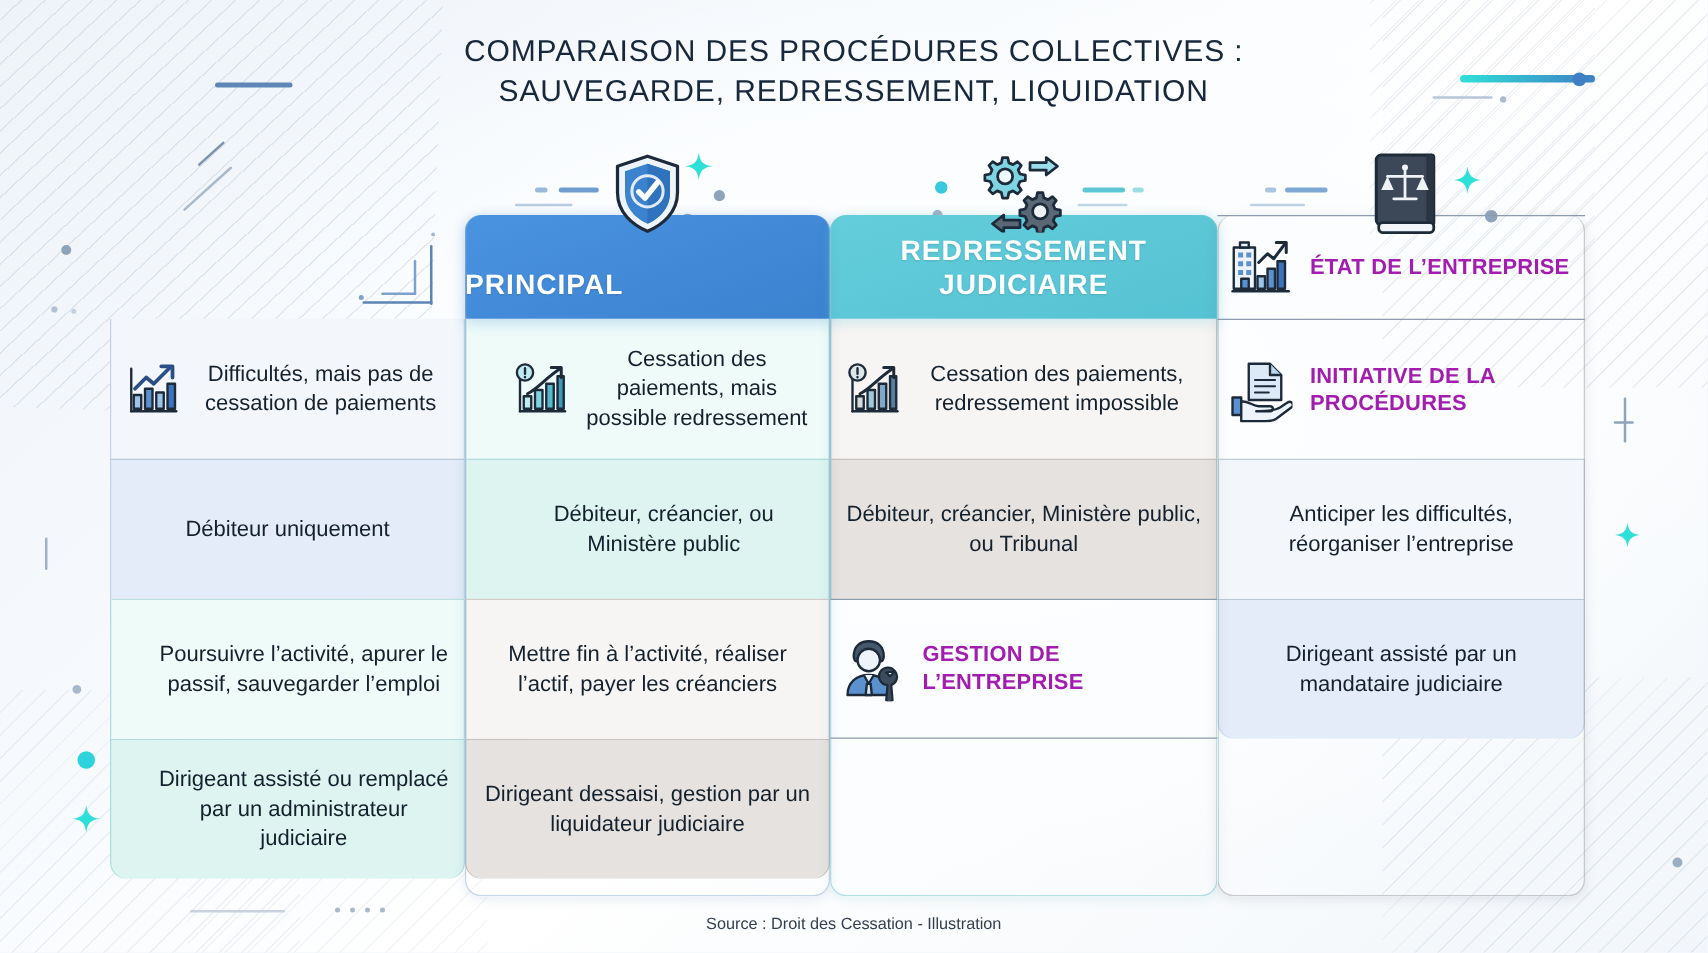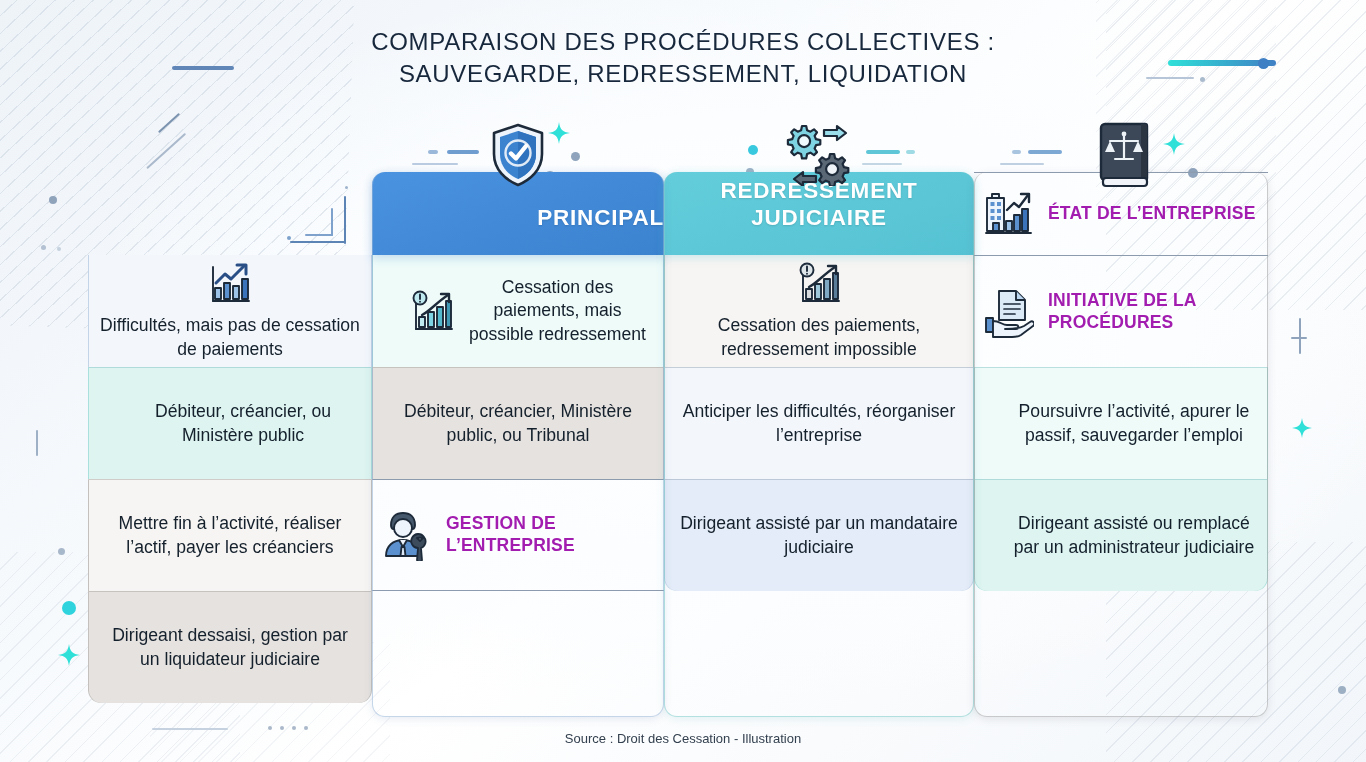--- a/index.html
+++ b/index.html
@@ -68,22 +68,22 @@
     display: grid;
     grid-template-columns: 284px 292px 310px 294px;
     grid-template-rows: 83px 112px 112px 112px 112px;
     width: 100%; height: 100%;
   }
 
   
   .col-head {
     border-radius: 13px 13px 0 0;
     display: flex; align-items: flex-end;
-    justify-content: flex-end;
-    padding-bottom: 24px;
+    justify-content: flex-start;
+    padding-bottom: 14px;
     position: relative;
     z-index: 3;
   }
   .col-head-text {
     color: #ffffff;
     font-size: 22.5px;
     font-weight: bold;
     letter-spacing: .8px;
     text-align: center;
     line-height: 1.17;
@@ -125,24 +125,24 @@
     color: #14202c;
     line-height: 1.33;
   }
   .cell-icon { width: 44px; height: 44px; flex: 0 0 44px; }
 
   
   .c1 { background: #f3f7fc; }
   .c1.alt { background: #e3ecf8; }
   .c2 { background: #eefbf9; }
   .c2.alt { background: #ddf4f0; }
-  .c3 { background: #f7f5f3; flex-direction: column; }
+  .c3 { background: #f7f5f3; }
   .c3.alt { background: #e6e2df; }
 
-  .c1.first { box-shadow: inset 1px 0 0 #c4d4e8, inset -1px 0 0 #c4d4e8; flex-direction: column; }
+  .c1.first { box-shadow: inset 1px 0 0 #c4d4e8, inset -1px 0 0 #c4d4e8; }
   .c1 { box-shadow: inset 1px 0 0 #c4d4e8, inset -1px 0 0 #c4d4e8; }
   .c2 { box-shadow: inset 1px 0 0 #a9dfdc, inset -1px 0 0 #a9dfdc; padding-left: 38px; }
   .c3 { box-shadow: inset 1px 0 0 #c3c0bd, inset -1px 0 0 #c3c0bd; }
   .cell.bottom-both { border-radius: 0 0 13px 13px; }
 
   .cell-sep { border-top: 1.3px solid rgba(140,155,175,.45); }
   .cell-sep-2 { border-top: 1.3px solid rgba(120,190,190,.45); }
   .cell-sep-3 { border-top: 1.3px solid rgba(160,155,150,.45); }
 
   
@@ -388,20 +388,23 @@
             <path d="M22 18 h16"></path>
               <path d="M22 23 h16"></path>
               <path d="M22 28 h11"></path>
           </g>
           <path d="M4 32 h7 v14 h-7 z" fill="#5b91cf"></path>
           <path d="M11 35 c7 0 9 4 14 4 h9 c3 0 3 4 0 4 h-11 c6 0 14 0 19-3 l6-4 c3-2 6 2 3 4 l-12 9 c-3 2-6 2-9 2 h-19 z" fill="#eef4fb"></path>
         </g>
       </svg>
       <div class="row-label-text">INITIATIVE DE LA PROCÉDURES</div>
     </div>
+    <div class="cell c1 alt cell-sep">
+      <div class="cell-text">Débiteur uniquement</div>
+    </div>
     <div class="cell c2 alt cell-sep-2">
       <div class="cell-text">Débiteur, créancier, ou Ministère public</div>
     </div>
     <div class="cell c3 alt cell-sep-3">
       <div class="cell-text">Débiteur, créancier, Ministère public, ou Tribunal</div>
     </div>
 
     <div class="cell c1 cell-sep">
       <div class="cell-text">Anticiper les difficultés, réorganiser l’entreprise</div>
     </div>

